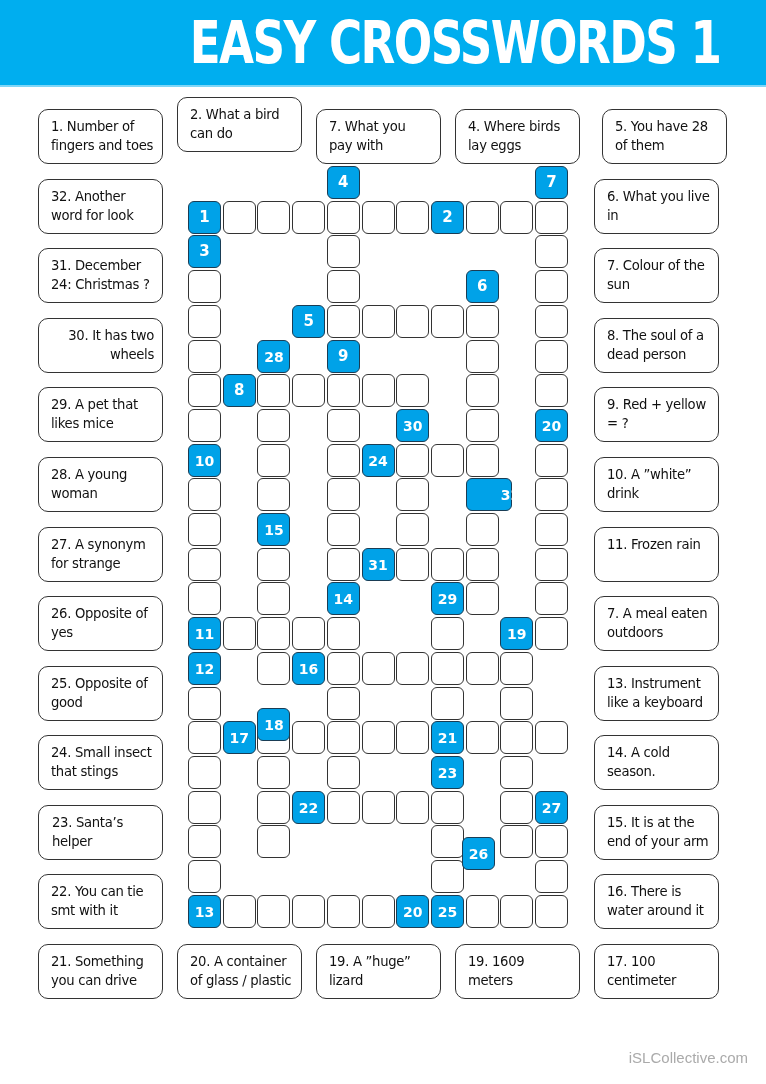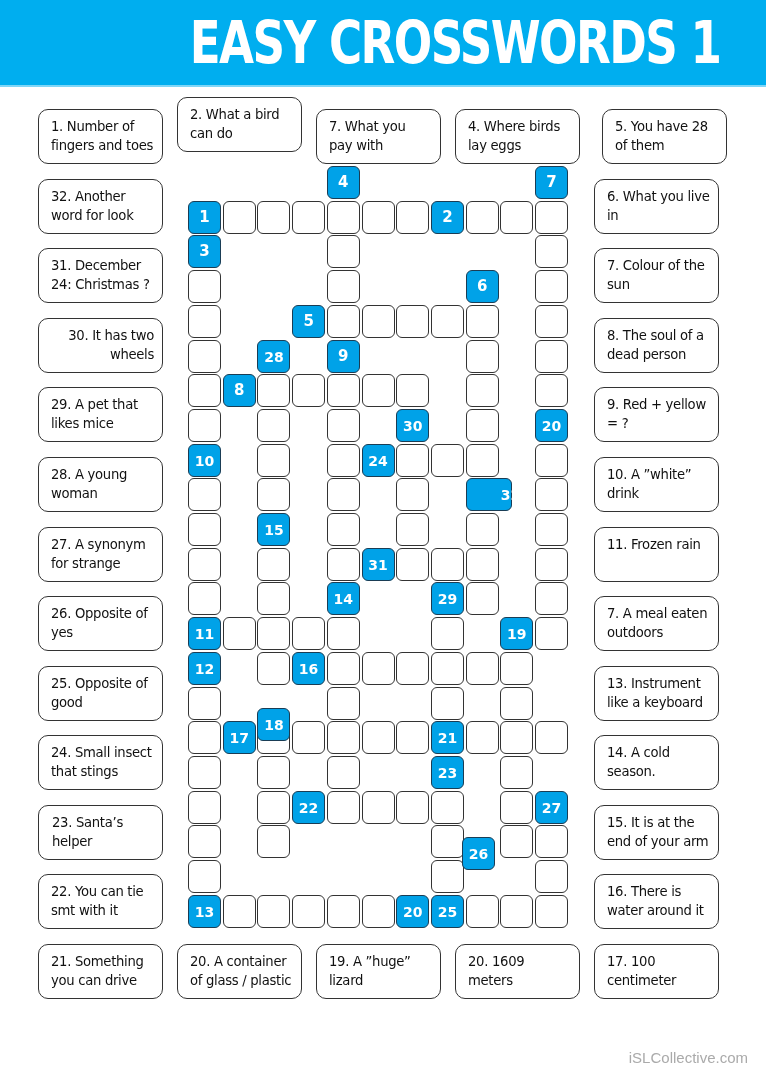--- a/index.html
+++ b/index.html
@@ -43,21 +43,21 @@
     <div class="clue" style="left: 38px; top: 457px;">28. A young woman</div>
     <div class="clue" style="left: 38px; top: 527px;">27. A synonym for strange</div>
     <div class="clue" style="left: 38px; top: 596px;">26. Opposite of yes</div>
     <div class="clue" style="left: 38px; top: 666px;">25. Opposite of good</div>
     <div class="clue" style="left: 38px; top: 735px;">24. Small insect that stings</div>
     <div class="clue" style="left: 38px; top: 805px; padding-left: 13px;">23. Santa’s helper</div>
     <div class="clue" style="left: 38px; top: 874px;">22. You can tie smt with it</div>
     <div class="clue" style="left: 38px; top: 944px;">21. Something you can drive</div>
     <div class="clue" style="left: 177px; top: 944px;">20. A container of glass / plastic</div>
     <div class="clue" style="left: 316px; top: 944px;">19. A ”huge” lizard</div>
-    <div class="clue" style="left: 455px; top: 944px;">20. 1609 meters</div>
+    <div class="clue" style="left: 455px; top: 944px;">19. 1609 meters</div>
     <div class="clue" style="left: 594px; top: 944px;">17. 100 centimeter</div>
   </div>
 <div id="grid-layer">
     <div class="cell" style="left: 222.7px; top: 200.7px;"></div>
     <div class="cell" style="left: 257.4px; top: 200.7px;"></div>
     <div class="cell" style="left: 292.1px; top: 200.7px;"></div>
     <div class="cell" style="left: 326.8px; top: 200.7px;"></div>
     <div class="cell" style="left: 361.5px; top: 200.7px;"></div>
     <div class="cell" style="left: 396.2px; top: 200.7px;"></div>
     <div class="cell" style="left: 465.6px; top: 200.7px;"></div>

